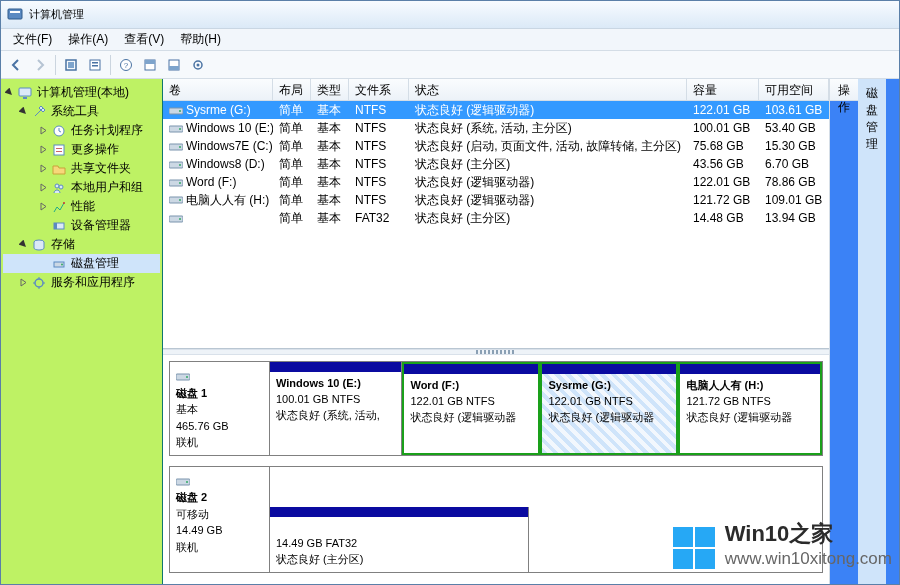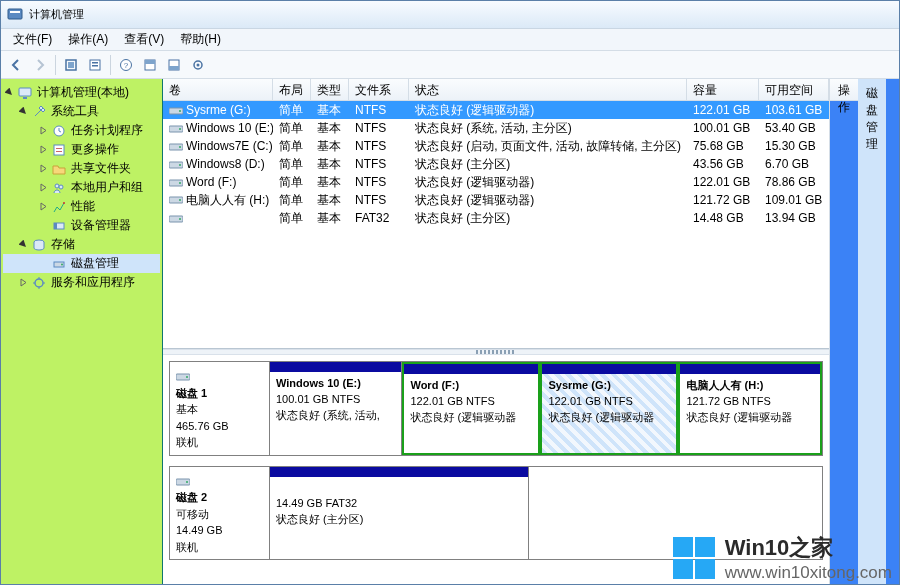--- a/index.html
+++ b/index.html
@@ -52,21 +52,21 @@
 .part-strip{flex:1;display:flex;border:1px solid #808080;}
 .part{border-right:1px solid #808080;padding:4px 6px;font-size:11px;line-height:1.45;overflow:hidden;white-space:nowrap;}
 .part .hdr{height:10px;margin:-4px -6px 4px -6px;}
 .blue .hdr{background:#0a0aa0;}
 .green{border:2px solid #1aa01a;}
 .hatched{background:repeating-linear-gradient(45deg,#cfe4fa 0 4px,#f2f7fd 4px 8px);}
 .actions { width:100px; background:#3b82f6; display:flex; flex-direction:row;}
 .actions-head{height:22px;background:linear-gradient(#fafcfe,#ecf2f8);border-bottom:1px solid #d4dde6;padding:3px 8px;}
 .actions-item{padding:6px 8px;font-size:12px;}
 .actions-item.sel{background:#cfe4fa;}
-.watermark{position:absolute;right:8px;bottom:2px;display:flex;align-items:center;gap:10px;pointer-events:none;}
+.watermark{position:absolute;right:8px;bottom:16px;display:flex;align-items:flex-end;gap:10px;pointer-events:none;}
 .watermark .logo{display:grid;grid-template:repeat(2,20px)/repeat(2,20px);gap:2px;}
 .watermark .logo div{background:#26a8f5;}
 .watermark .txt{display:flex;flex-direction:column;align-items:flex-start;}
 .watermark .big{font-size:22px;color:#2b2b2b;font-weight:600;}
 .watermark .url{font-size:17px;color:#666;}
 </style>
 </head>
 <body>
 
 <div class="window">
@@ -403,21 +403,21 @@
                 <div class="part blue green hatched" style="flex: 0 0 25%;"><div class="hdr"></div><b>Sysrme  (G:)</b><br>122.01 GB NTFS<br>状态良好 (逻辑驱动器</div>
                 <div class="part blue green" style="flex: 0 0 26%;"><div class="hdr"></div><b>电脑人人有  (H:)</b><br>121.72 GB NTFS<br>状态良好 (逻辑驱动器</div>
               </div>
             </div>
             <div class="disk-block">
               <div class="disk-info"><span class="disk-icon"><svg viewBox="0 0 14 10">
                     <rect x="0" y="2" width="14" height="6" rx="1" fill="#ccd8e4" stroke="#7b94ad"></rect>
                     <circle cx="11" cy="5" r="1" fill="#3a6"></circle>
                   </svg></span><br><span class="dn">磁盘 2</span><br>可移动<br>14.49 GB<br>联机</div>
               <div class="part-strip">
-                <div class="part blue" style="flex: 0 0 47%;"><div class="hdr"></div><b></b><br>14.49 GB FAT32<br>状态良好 (主分区)</div>
+                <div class="part blue" style="flex: 0 0 47%; margin-top: 40px;"><div class="hdr"></div><b></b><br>14.49 GB FAT32<br>状态良好 (主分区)</div>
               </div>
             </div>
           </div>
       </div>
 
       <div class="actions">
         <div class="actions-head">操作</div>
         <div class="actions-item sel">磁盘管理</div>
         <div class="actions-item" style="padding-left:20px">计算机管理</div>
       </div>

